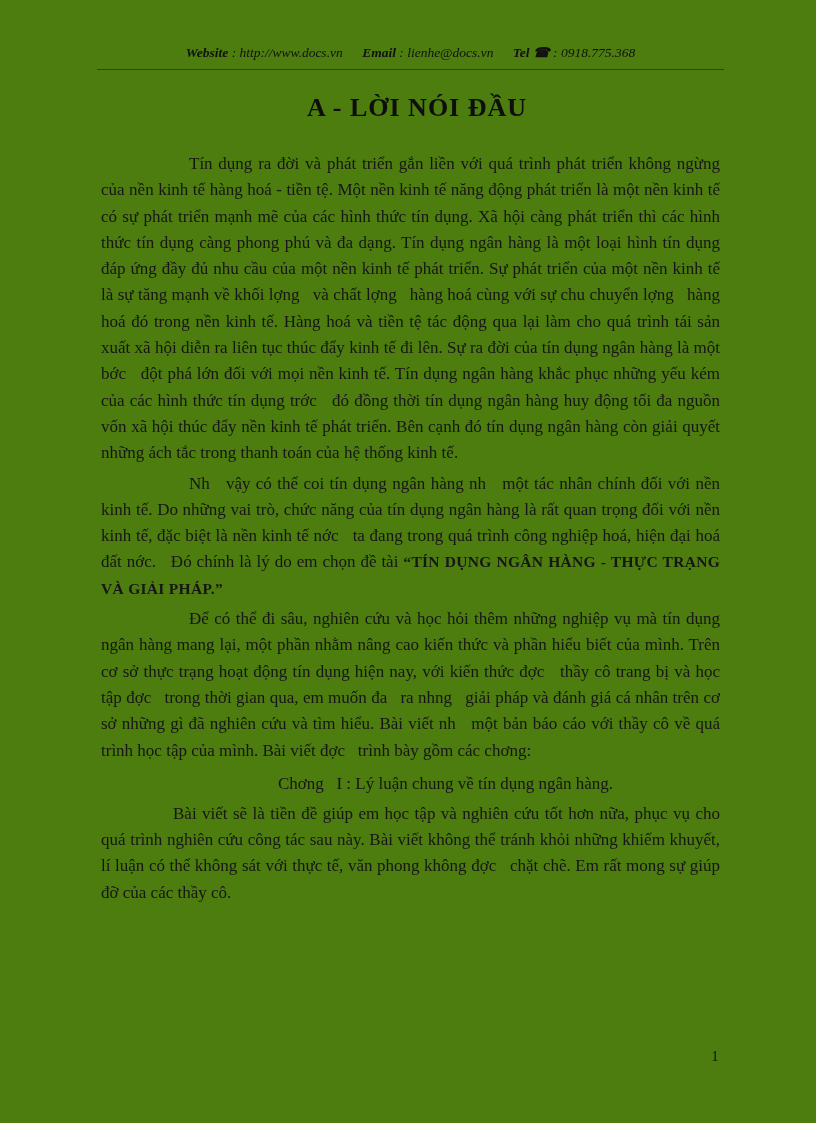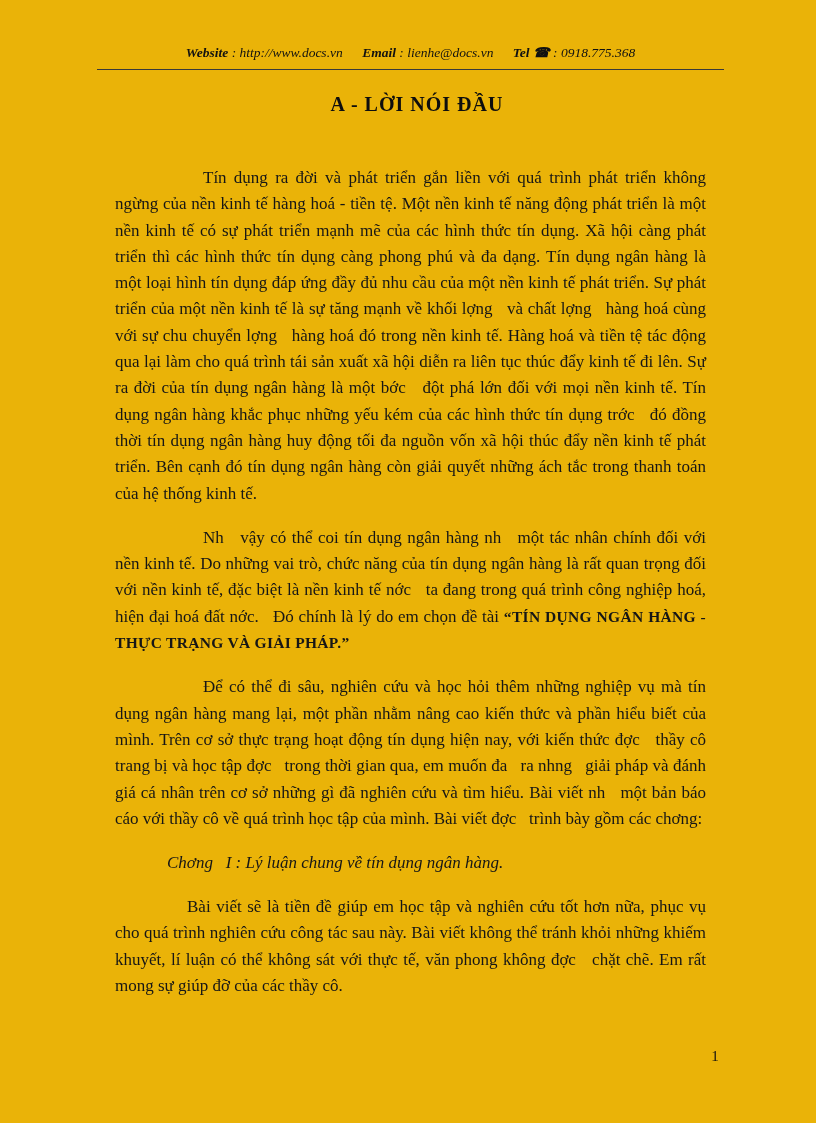--- a/index.html
+++ b/index.html
@@ -1,21 +1,21 @@
 <!DOCTYPE html>
 <html><head>
 <meta charset="utf-8">
 <style>
   * { box-sizing: border-box; }
   html, body { margin: 0; padding: 0; background: #ffffff; }
   .page {
     position: relative;
     width: 816px;
     height: 1123px;
-    background: #eab308;
+    background: #4d7c0f;
     font-family: "Liberation Serif", "DejaVu Serif", serif;
     color: #161616;
     overflow: hidden;
   }
   .header {
     position: absolute;
     left: 97px;
     width: 627px;
     top: 44px;
     text-align: center;
@@ -35,48 +35,47 @@
     border-top: 1.4px solid #3a3a3a;
     height: 0;
   }
   .doc-title {
     position: absolute;
     left: 97px;
     width: 640px;
     top: 93px;
     text-align: center;
     font-weight: bold;
-    font-size: 20px;
+    font-size: 26px;
     letter-spacing: 1px;
     color: #0e0e0e;
   }
   .content {
     position: absolute;
     left: 97px;
     width: 627px;
     top: 147px;
     font-size: 17px;
     line-height: 26.3px;
     text-align: justify;
     color: #161616;
   }
-  .content p { margin: 18px; text-indent: 88px; }
+  .content p { margin: 4px; text-indent: 88px; }
   .content p.p4 { text-indent: 72px; }
   .thesis-title {
     font-weight: bold;
     font-size: 15.5px;
     letter-spacing: 0.3px;
   }
   .chapters {
     list-style: none;
-    margin: 17px 0 0 0;
+    margin: 7px 0 0 0;
     padding: 0 0 0 70px;
-    font-style: italic;
     line-height: 25.8px;
-    text-align: left;
+    text-align: center;
   }
   .page-number {
     position: absolute;
     left: 698px;
     top: 1048px;
     width: 34px;
     text-align: center;
     font-size: 15px;
     color: #111;
   }

